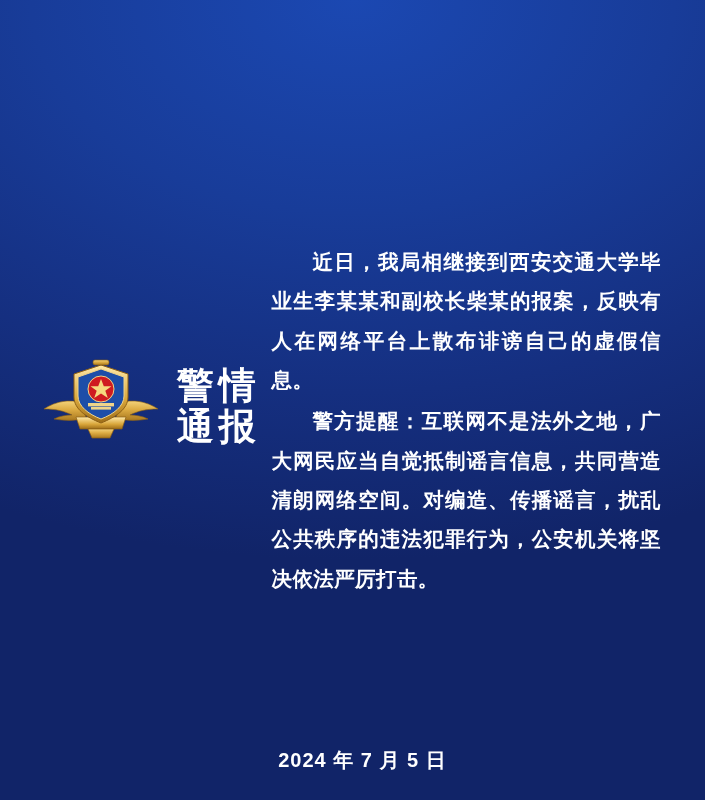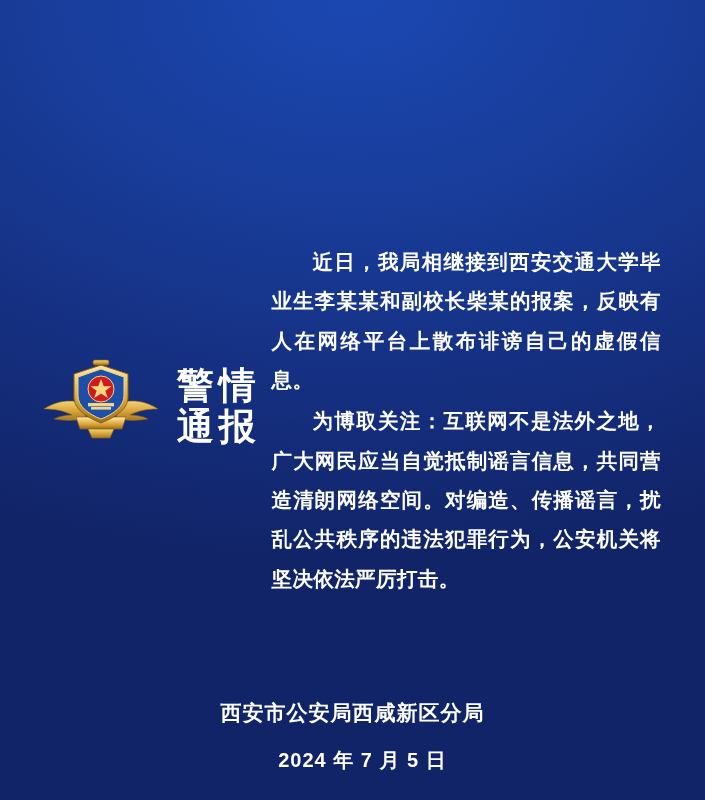--- a/index.html
+++ b/index.html
@@ -124,21 +124,20 @@
       <rect x="55" y="48" width="20" height="2.6" fill="#f0d489"></rect>
 
       <rect x="57" y="1" width="16" height="5" rx="2" fill="url(#gold)" stroke="#8c5f14" stroke-width="0.6"></rect>
     </svg>
   </div>
 
   <div class="title">警情通报</div>
 
   <div class="body-text">
     <p class="para">近日，我局相继接到西安交通大学毕业生李某某和副校长柴某的报案，反映有人在网络平台上散布诽谤自己的虚假信息。</p>
-    <p class="para">为博取关注：互联网不是法外之地，广大网民应当自觉抵制谣言信息，共同营造清朗网络空间。对编造、传播谣言，扰乱公共秩序的违法犯罪行为，公安机关将坚决依法严厉打击。</p>
+    <p class="para">警方提醒：互联网不是法外之地，广大网民应当自觉抵制谣言信息，共同营造清朗网络空间。对编造、传播谣言，扰乱公共秩序的违法犯罪行为，公安机关将坚决依法严厉打击。</p>
   </div>
 
   <div class="sign-block">
-    <div class="sign-org">西安市公安局西咸新区分局</div>
     <div class="sign-date">2024 年 7 月 5 日</div>
   </div>
 
 </div>
 
 </body></html>

